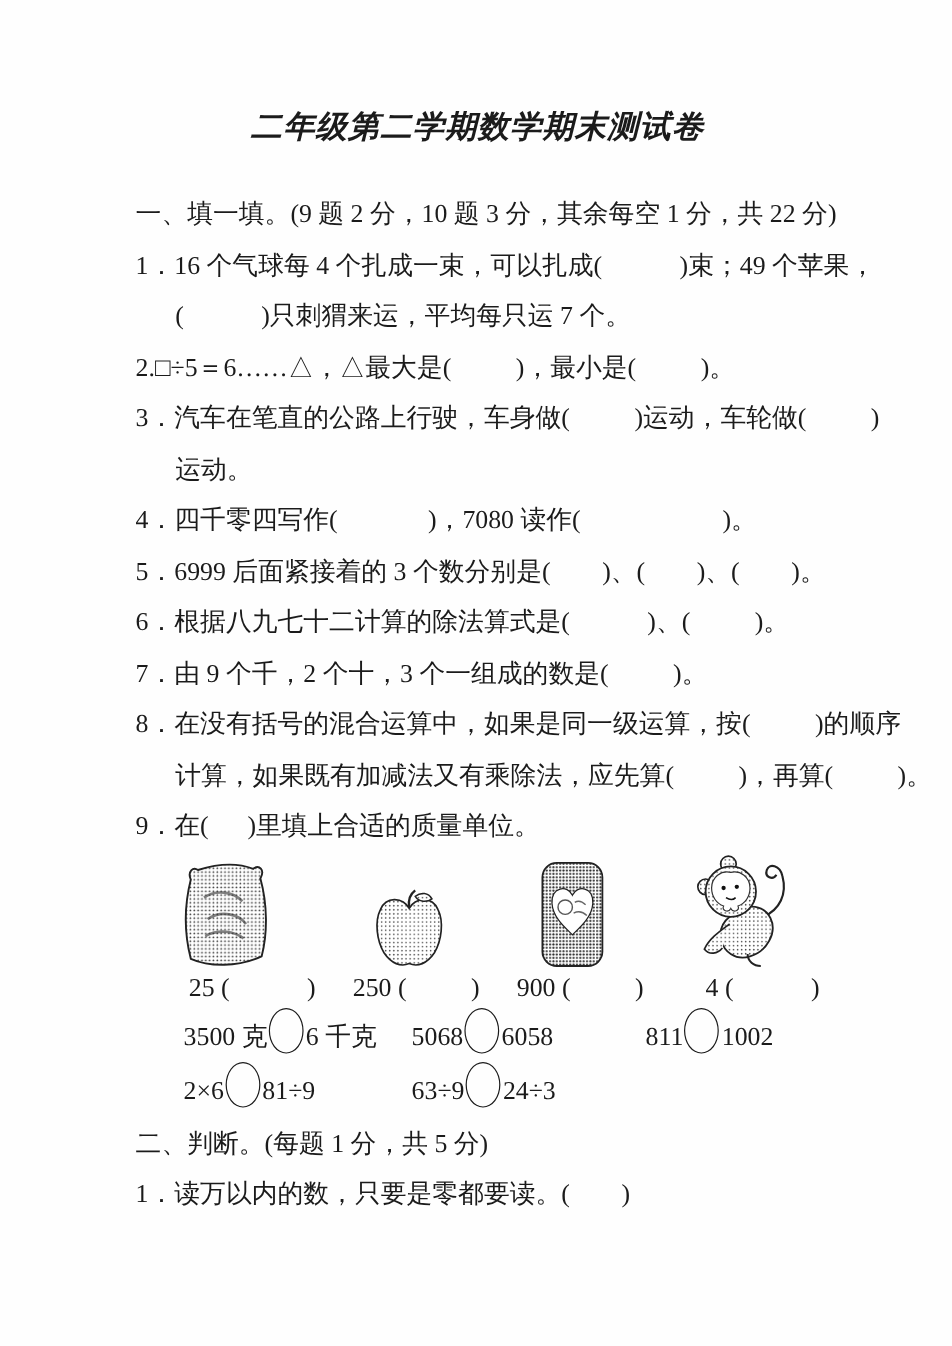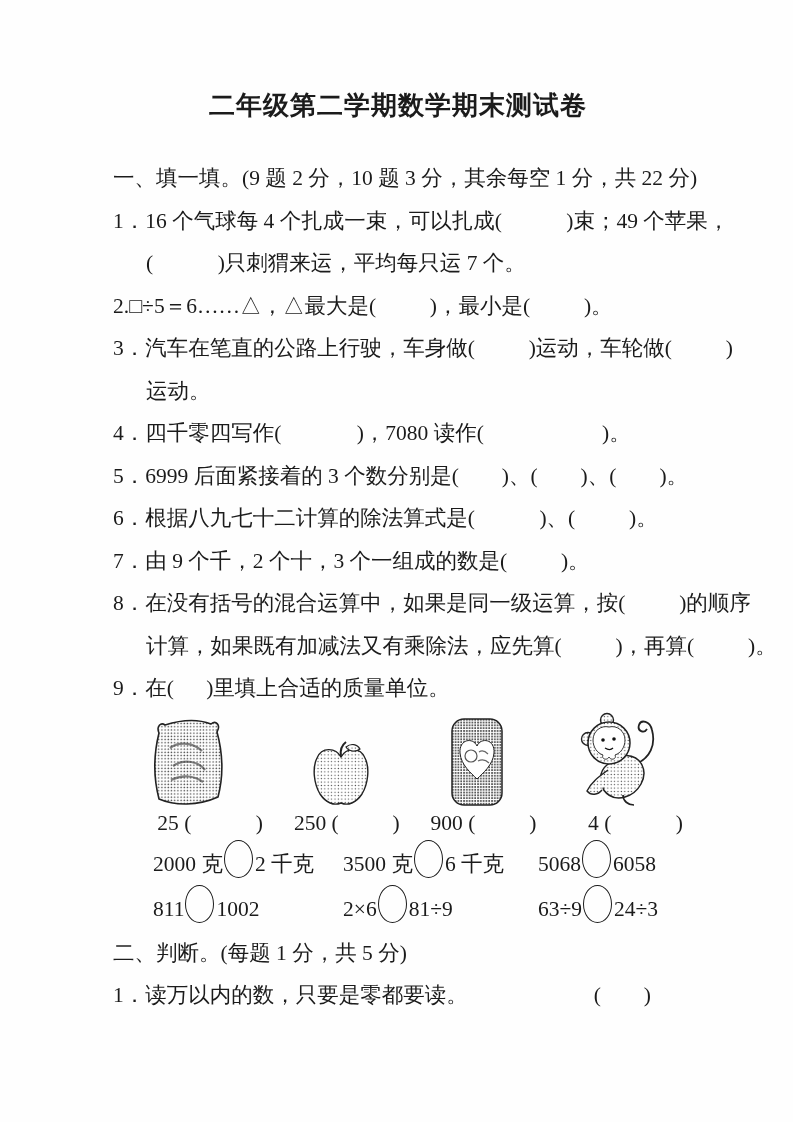--- a/index.html
+++ b/index.html
@@ -16,20 +16,21 @@
     padding:88px 110px 0 113px;
     background:#fefefe;
   }
   .title {
     font-size:26px;
     font-weight:bold;
     text-align:center;
     margin:0 0 34px 0;
     letter-spacing:1px;
     white-space:pre;
+    font-style:italic;
   }
   .line {
     font-size:21.5px;
     line-height:42.5px;
     height:42.5px;
     white-space:pre;
   }
   .indent { padding-left:33px; }
   
   .cmp {
@@ -78,21 +79,20 @@
     padding-left:40px;
   }
   .q10-cell {
     font-size:21.5px;
     line-height:45px;
     height:45px;
     white-space:pre;
   }
   .s2-q1 {
     display:flex;
-    justify-content:space-between;
     font-size:21.5px;
     line-height:42.5px;
     height:42.5px;
     white-space:pre;
   }
   .s2-q1 .ans { padding-right:32px; }
   svg { display:block; }
 </style>
 </head>
 <body>
@@ -186,21 +186,20 @@
 
   <div class="q9-labels">
     <span class="lab l1">25 (            )</span>
     <span class="lab l2">250 (          )</span>
     <span class="lab l3">900 (          )</span>
     <span class="lab l4">4 (            )</span>
   </div>
 
 
   <div class="q10-grid">
-    <div class="q10-cell"><span>2000 克</span><span class="cmp"></span><span>2 千克</span></div>
     <div class="q10-cell"><span>3500 克</span><span class="cmp"></span><span>6 千克</span></div>
     <div class="q10-cell"><span>5068</span><span class="cmp"></span><span>6058</span></div>
     <div class="q10-cell"><span>811</span><span class="cmp"></span><span>1002</span></div>
     <div class="q10-cell"><span>2×6</span><span class="cmp"></span><span>81÷9</span></div>
     <div class="q10-cell"><span>63÷9</span><span class="cmp"></span><span>24÷3</span></div>
   </div>
 
   <div class="line">二、判断。(每题 1 分，共 5 分)</div>
 
   <div class="s2-q1">

